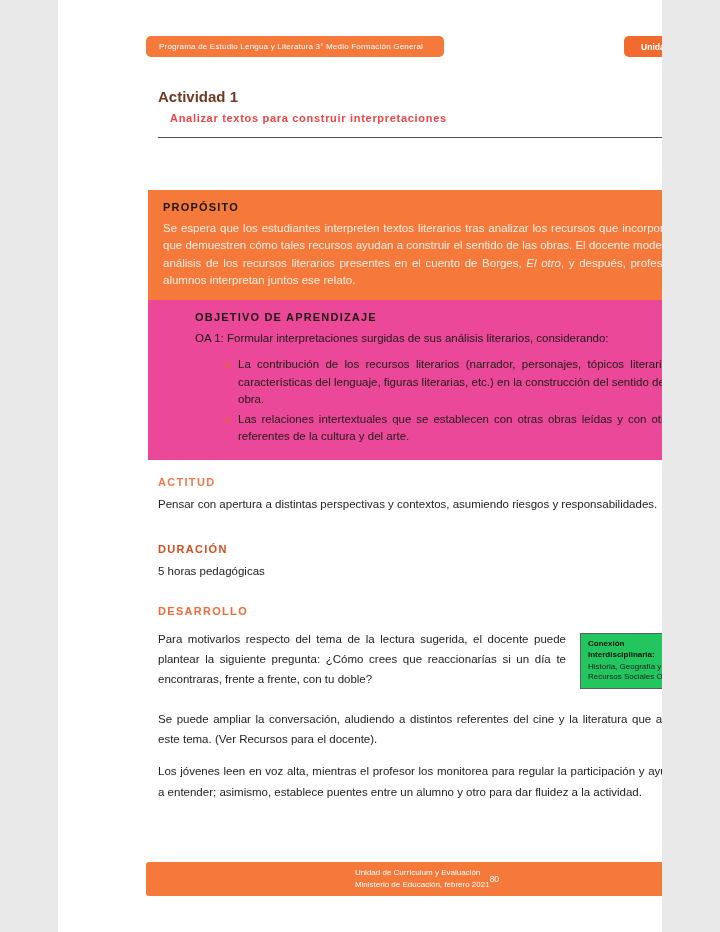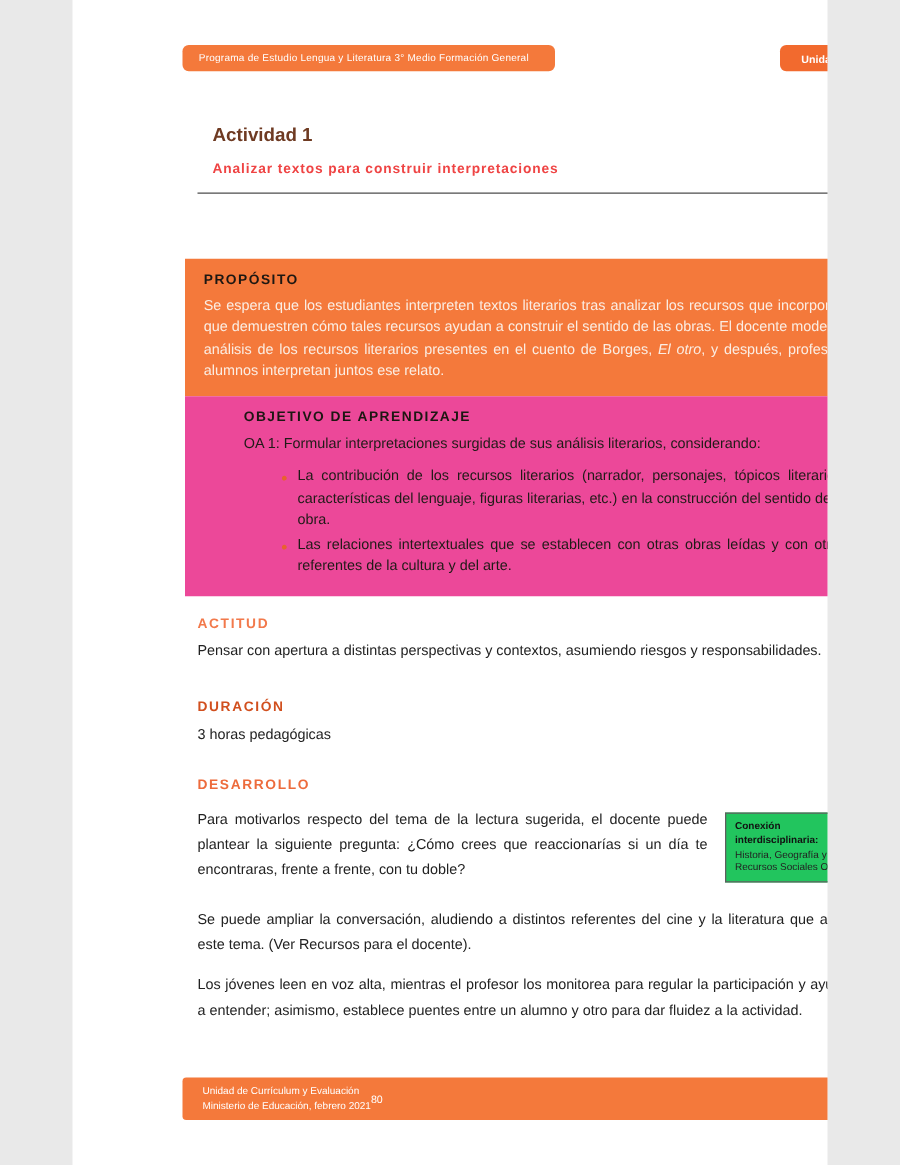--- a/index.html
+++ b/index.html
@@ -4,21 +4,21 @@
 <style>
   html,body{margin:0;padding:0;background:#e9e9e9;}
   .page{position:relative;width:604px;height:932px;background:#ffffff;font-family:"Liberation Sans",sans-serif;overflow:hidden;margin:0 auto;}
 
   
   .header-bar{position:absolute;top:36px;left:88px;width:298px;height:21px;background:#F4793B;border-radius:5px;display:flex;align-items:center;padding:0 13px;box-sizing:border-box;color:#fff;font-size:8px;letter-spacing:.2px;white-space:nowrap;}
   .unit-badge{position:absolute;top:36px;left:566px;width:70px;height:21px;background:#F26A2E;border-radius:5px;display:flex;align-items:center;justify-content:center;color:#fff;font-size:8.5px;font-weight:bold;}
 
   
   .content{position:absolute;top:88px;left:100px;width:540px;}
-  .activity-title{font-size:15px;font-weight:bold;color:#6E3A22;margin:12px;}
+  .activity-title{font-size:15px;font-weight:bold;color:#6E3A22;margin:0;}
   .activity-subtitle{font-size:11px;color:#ef4444;letter-spacing:.7px;margin:7px 0 0 12px;font-weight:bold;}
   .divider{border:none;border-top:1.6px solid #4d4d4d;margin:13px 0 0 0;}
 
   .box{margin-left:-10px;width:550px;box-sizing:border-box;padding:11px 15px;}
   .box-proposito{background:#F4793B;color:#FBEDE3;margin-top:52px;}
   .box-heading{font-size:11px;font-weight:bold;color:#1c1712;letter-spacing:1.2px;margin:0 0 7px 0;}
   .box-proposito p{margin:0;font-size:11.5px;line-height:1.5;text-align:justify;}
   .box-objetivo{background:#ec4899;color:#1f1b17;padding-left:47px;}
   .box-objetivo .intro{margin:0;font-size:11.5px;line-height:1.5;}
   .bullet-list{margin:9px 0 1px 0;padding:0 6px 0 30px;list-style:none;}
@@ -35,21 +35,21 @@
   .para{font-size:11.5px;line-height:1.75;color:#222;text-align:justify;margin:0;}
   .row1{display:flex;gap:14px;margin-top:12px;align-items:flex-end;}
   .row1 .para{flex:1;}
   .connection-box{flex:0 0 118px;border:1px solid #5f5f5f;padding:5px 7px;box-sizing:border-box;background:#22c55e;}
   .connection-title{font-size:8px;font-weight:bold;color:#111;line-height:1.35;}
   .connection-body{font-size:8px;color:#222;line-height:1.35;margin-top:1px;}
   .para2{margin-top:20px;}
   .para3{margin-top:12px;}
 
   
-  .footer-bar{position:absolute;top:862px;left:88px;width:562px;height:34px;background:#F4793B;border-radius:3px;display:flex;align-items:center;justify-content:flex-start;padding:0 16px;box-sizing:border-box;color:#fff;}
+  .footer-bar{position:absolute;top:862px;left:88px;width:562px;height:34px;background:#F4793B;border-radius:3px;display:flex;align-items:center;justify-content:center;padding:0 16px;box-sizing:border-box;color:#fff;}
   .footer-left{font-size:8px;line-height:1.55;}
   .page-number{font-size:8.5px;}
 </style>
 </head>
 <body>
 
 <div class="page">
 
   <div class="header-bar">
     <span>Programa de Estudio Lengua y Literatura 3° Medio Formación General</span>
@@ -75,21 +75,21 @@
       <ul class="bullet-list">
         <li>La contribución de los recursos literarios (narrador, personajes, tópicos literarios, características del lenguaje, figuras literarias, etc.) en la construcción del sentido de la obra.</li>
         <li>Las relaciones intertextuales que se establecen con otras obras leídas y con otros referentes de la cultura y del arte.</li>
       </ul>
     </div>
 
     <h3 class="section-heading h-actitud">ACTITUD</h3>
     <p class="actitud-body">Pensar con apertura a distintas perspectivas y contextos, asumiendo riesgos y responsabilidades.</p>
 
     <h3 class="section-heading h-duracion">DURACIÓN</h3>
-    <p class="duracion-body">3 horas pedagógicas</p>
+    <p class="duracion-body">5 horas pedagógicas</p>
 
     <h3 class="section-heading h-desarrollo">DESARROLLO</h3>
 
     <div class="row1">
       <p class="para">Para motivarlos respecto del tema de la lectura sugerida, el docente puede plantear la siguiente pregunta: ¿Cómo crees que reaccionarías si un día te encontraras, frente a frente, con tu doble?</p>
       <div class="connection-box">
         <div class="connection-title">Conexión interdisciplinaria:</div>
         <div class="connection-body">Historia, Geografía y Recursos Sociales OA d.</div>
       </div>
     </div>

